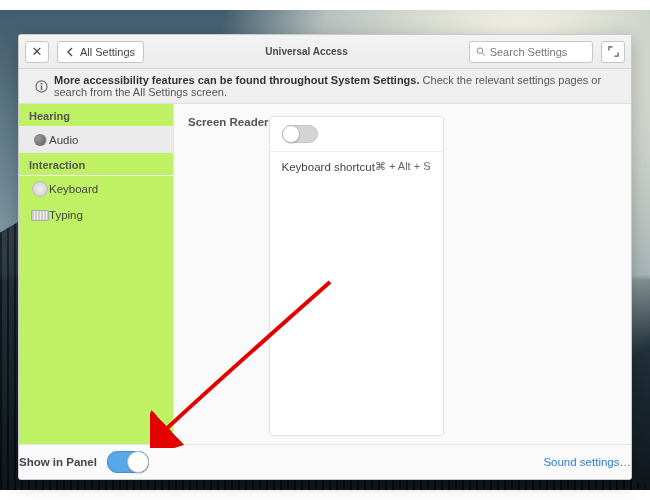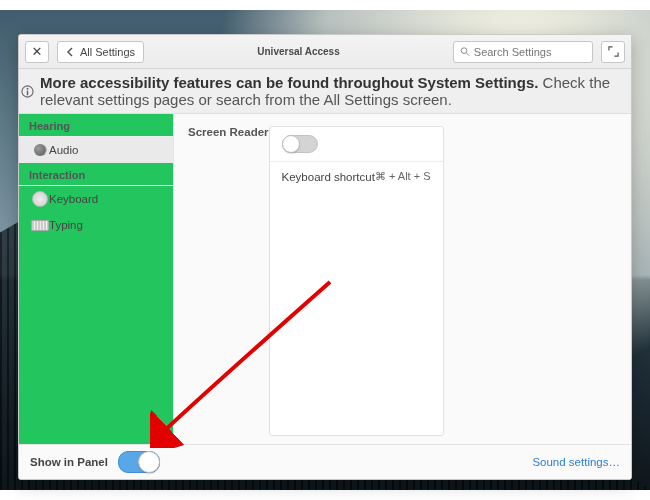--- a/index.html
+++ b/index.html
@@ -43,45 +43,45 @@
   .tb-btn {
     height: 22px; background: #fff; border: 1px solid #c6c6c6; border-radius: 3px;
     display: flex; align-items: center; justify-content: center;
     font-size: 11px; color: #444; padding: 0 8px; cursor: pointer;
   }
   .tb-close { width: 24px; padding: 0; font-size: 13px; }
   .tb-back svg { width: 10px; height: 10px; margin-right: 4px; }
   .title { flex: 0 0 auto; margin: 0 auto; font-size: 10px; color: #4a4a4a; font-weight: 600; }
   .spacer { flex: 1; }
   .search-wrap {
-    width: 140px; height: 22px; border: 1px solid #c6c6c6; border-radius: 3px;
+    width: 124px; height: 22px; border: 1px solid #c6c6c6; border-radius: 3px;
     background: #fff; display: flex; align-items: center; padding: 0 6px; gap: 4px;
   }
   .search-wrap svg { width: 11px; height: 11px; stroke: #888; }
   .search-wrap input {
     border: none; outline: none; width: 100%; font-size: 11px; color: #333; background: transparent;
   }
   .maximize { width: 24px; padding:0; }
   .maximize svg { width: 11px; height: 11px; stroke:#555; }
 
   
   .banner {
     display: flex; align-items: center; gap: 6px;
-    padding: 5px 2px; border-bottom: 1px solid #dedede;
-    background: #efefef; font-size: 15px; color: #555;
+    padding: 5px 16px; border-bottom: 1px solid #dedede;
+    background: #efefef; font-size: 11px; color: #555;
   }
   .banner svg { width: 13px; height: 13px; flex-shrink:0; }
   .banner b { color: #333; font-weight: 700; }
 
   
   .body { flex: 1; display: flex; min-height: 0; }
 
   
   .sidebar {
-    width: 155px; border-right: 1px solid #e3e3e3; background: #22c55e;
+    width: 155px; border-right: 1px solid #e3e3e3; background: #bef264;
     display: flex; flex-direction: column; font-size: 11.5px;
   }
   .cat-header {
     padding: 6px 10px 4px; color: #555; font-weight: 700; font-size: 11px;
     border-bottom: 1px solid #eee;
   }
   .sb-item {
     display: flex; align-items: center; padding: 6px 12px; color: #444; cursor: pointer;
   }
   .sb-item.selected { background: #eaeaea; }
@@ -128,21 +128,21 @@
   }
   .switch.on .track { background:#5aa7e8; border-color:#3e8fd6; }
   .switch.on .knob { left:18px; }
   .switch.lg { width:42px; height:22px; }
   .switch.lg .knob { width:22px; height:22px; }
   .switch.lg.on .knob { left:20px; }
 
   
   .footer {
     border-top:1px solid #e3e3e3; background:#fafafa;
-    display:flex; align-items:center; padding:6px 11px; gap:10px;
+    display:flex; align-items:center; padding:6px 0; gap:10px;
     font-size:11.5px; color:#444;
   }
   .footer .show-label { font-weight:600; }
   .footer .flex { flex:1; }
   .sound-link { color:#2c7dd3; cursor:pointer; font-size:11.5px;margin-left:48px; }
 
   
   .arrow { position:absolute; left:150px; top:278px; pointer-events:none; }
 </style>
 </head>

